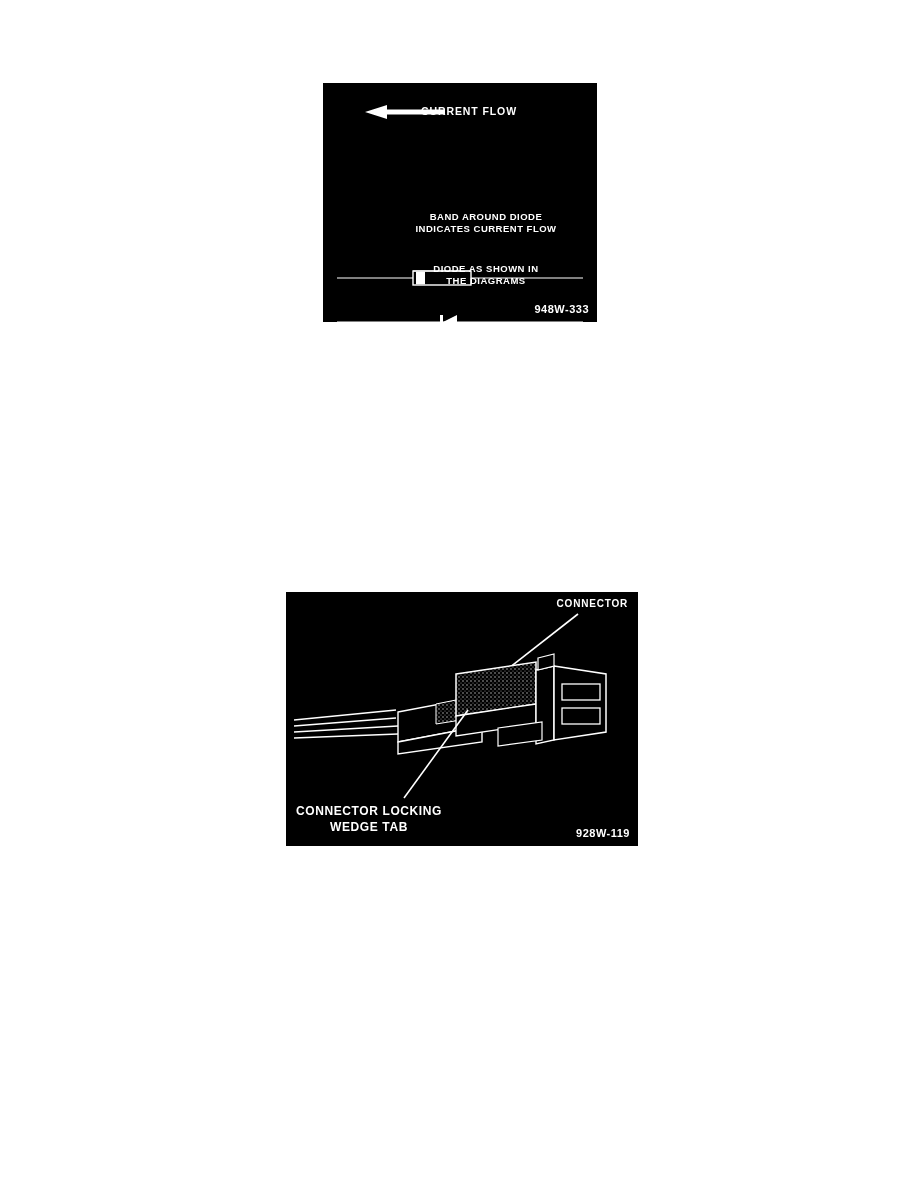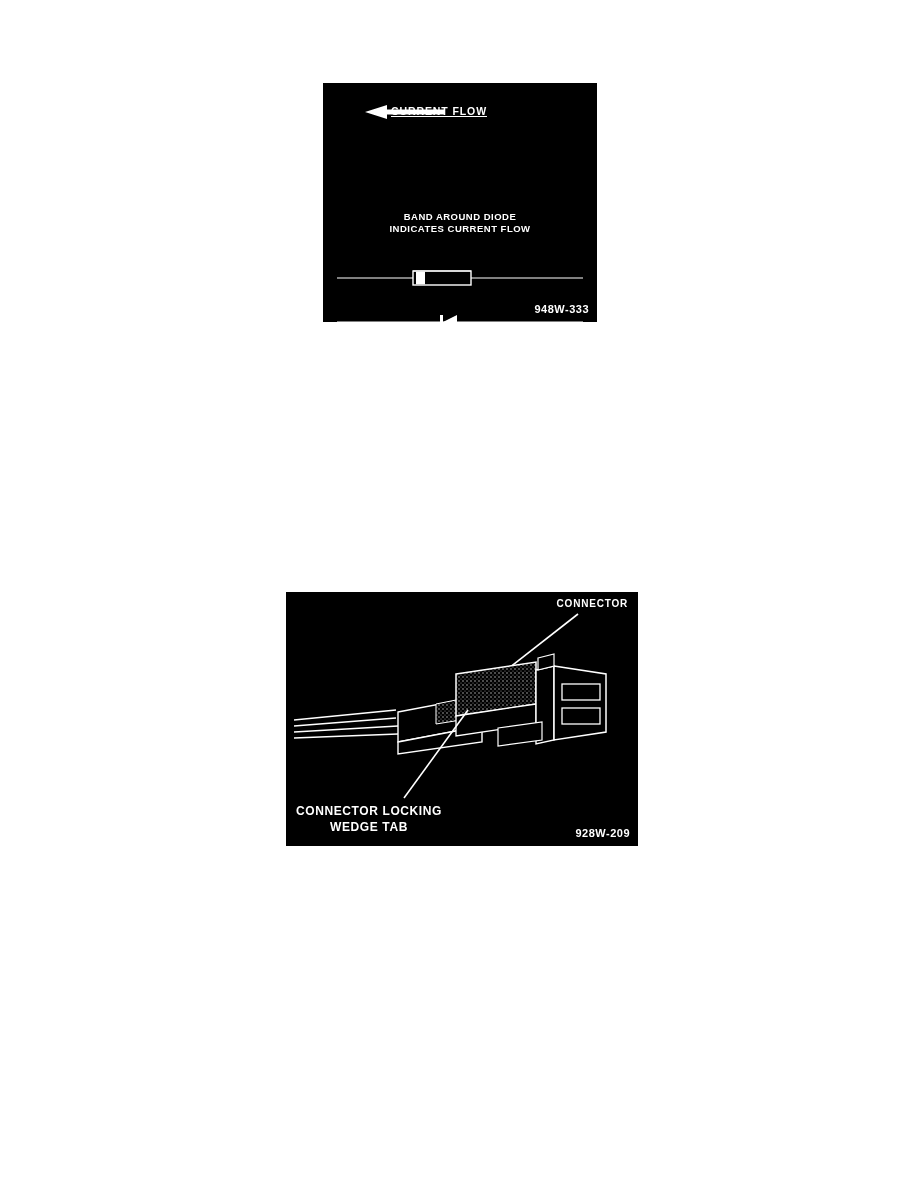--- a/index.html
+++ b/index.html
@@ -38,33 +38,33 @@
 
   .fig-label {
     position: absolute;
     font-family: "Liberation Sans", sans-serif;
     font-weight: bold;
     color: #ffffff;
     letter-spacing: 0.6px;
     text-align: center;
     line-height: 1.25;
     white-space: pre-line;
+    padding-left: 26px;
   }
 
   
   #current-flow-caption {
     left: 0;
     top: 22px;
     width: 304px;
     font-size: 10.5px;
     text-align: left;
-    padding-left: 68px;
+    padding-left: 98px;
     box-sizing: border-box;
     letter-spacing: 0.9px;
-    text-decoration: underline;
   }
   #current-flow-arrow {
     position: absolute;
     left: 42px;
     top: 22px;
     width: 80px;
     height: 14px;
   }
 
   #band-caption {
@@ -185,20 +185,22 @@
     </div>
 
     <div id="diode-symbol">
       <svg class="fill-svg" viewBox="0 0 246 22" preserveAspectRatio="none">
         <line x1="0" y1="11" x2="246" y2="11" stroke="#ffffff" stroke-width="1.1"></line>
         <polygon points="120,4 120,18 106,11" fill="#ffffff"></polygon>
         <rect x="103" y="4" width="3" height="14" fill="#ffffff"></rect>
       </svg>
     </div>
 
+    <div class="fig-label" id="diode-diagram-caption">DIODE AS SHOWN IN
+THE DIAGRAMS</div>
 
     <div class="fig-number">948W-333</div>
   </div>
 
   <div class="figure" id="figure-connector">
 
     <div id="connector-label">CONNECTOR</div>
 
     <div id="wedge-tab-label">CONNECTOR LOCKING
 WEDGE TAB</div>
@@ -234,16 +236,16 @@
         <rect x="276" y="116" width="38" height="16" fill="#000000" stroke="#ffffff" stroke-width="1.3"></rect>
 
         <polygon points="252,66 268,62 268,74 252,78" fill="#000000" stroke="#ffffff" stroke-width="1.2"></polygon>
 
         <polygon points="212,136 256,130 256,148 212,154" fill="#000000" stroke="#ffffff" stroke-width="1.2"></polygon>
 
         <line x1="118" y1="206" x2="182" y2="118" stroke="#ffffff" stroke-width="1.6"></line>
       </svg>
     </div>
 
-    <div class="fig-number">928W-209</div>
+    <div class="fig-number">928W-119</div>
   </div>
 
 </div>
 
 </body></html>

